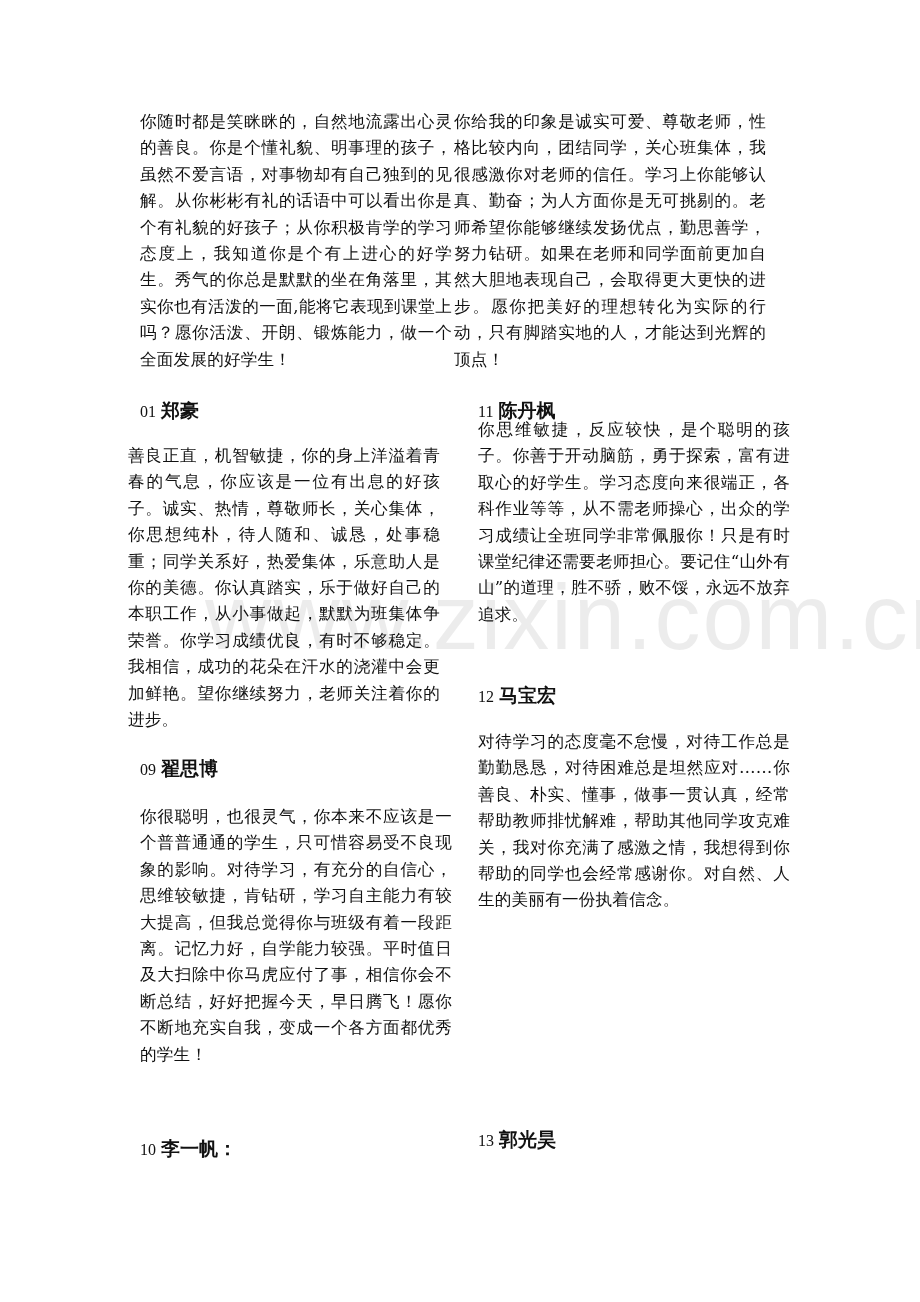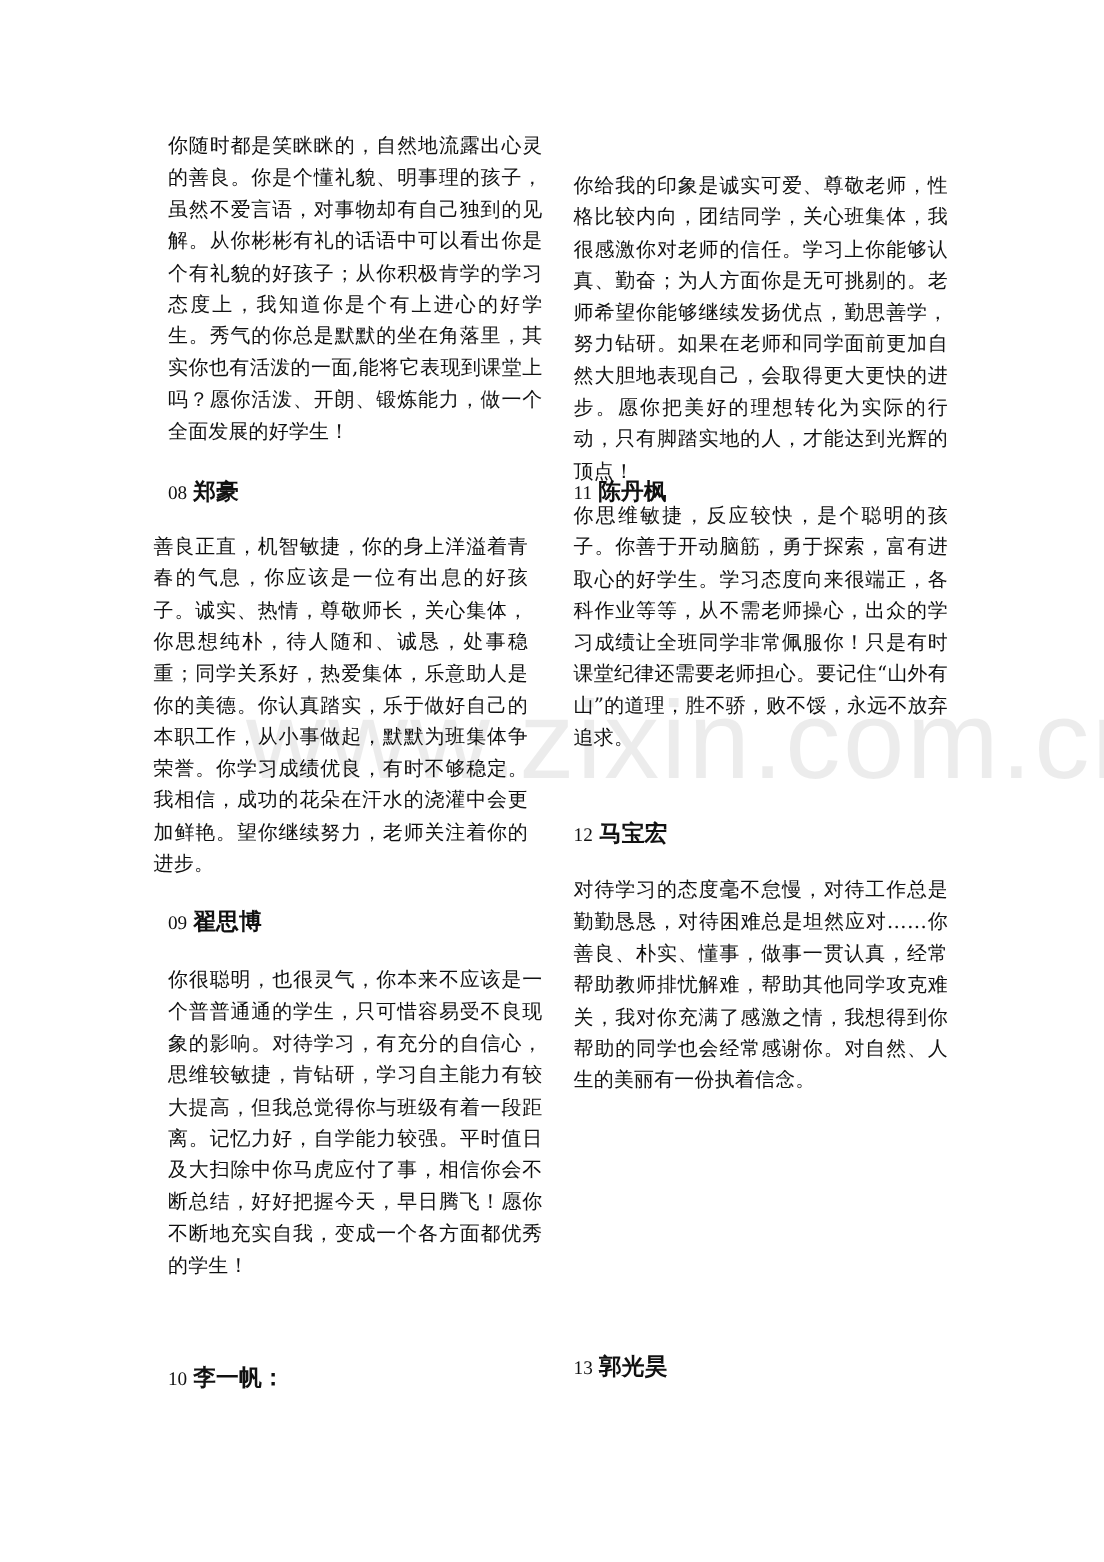--- a/index.html
+++ b/index.html
@@ -67,41 +67,41 @@
 </head>
 <body>
 
 <div class="page">
 
   <div class="block" style="left:140px; top:109px;">
     <p class="para">你随时都是笑眯眯的，自然地流露出心灵的善良。你是个懂礼貌、明事理的孩子，虽然不爱言语，对事物却有自己独到的见解。从你彬彬有礼的话语中可以看出你是个有礼貌的好孩子；从你积极肯学的学习态度上，我知道你是个有上进心的好学生。秀气的你总是默默的坐在角落里，其实你也有活泼的一面,能将它表现到课堂上吗？愿你活泼、开朗、锻炼能力，做一个全面发展的好学生！</p>
   </div>
 
   <div class="heading" style="left:140px; top:398px;">
-    <span class="num">08</span>
+    <span class="num">01</span>
     <span class="name">郑豪</span>
   </div>
   <div class="block" style="left:128px; top:443px;">
     <p class="para">善良正直，机智敏捷，你的身上洋溢着青春的气息，你应该是一位有出息的好孩子。诚实、热情，尊敬师长，关心集体，你思想纯朴，待人随和、诚恳，处事稳重；同学关系好，热爱集体，乐意助人是你的美德。你认真踏实，乐于做好自己的本职工作，从小事做起，默默为班集体争荣誉。你学习成绩优良，有时不够稳定。我相信，成功的花朵在汗水的浇灌中会更加鲜艳。望你继续努力，老师关注着你的进步。</p>
   </div>
 
   <div class="heading" style="left:140px; top:756px;">
     <span class="num">09</span>
     <span class="name">翟思博</span>
   </div>
   <div class="block" style="left:140px; top:804px;">
     <p class="para">你很聪明，也很灵气，你本来不应该是一个普普通通的学生，只可惜容易受不良现象的影响。对待学习，有充分的自信心，思维较敏捷，肯钻研，学习自主能力有较大提高，但我总觉得你与班级有着一段距离。记忆力好，自学能力较强。平时值日及大扫除中你马虎应付了事，相信你会不断总结，好好把握今天，早日腾飞！愿你不断地充实自我，变成一个各方面都优秀的学生！</p>
   </div>
 
   <div class="heading" style="left:140px; top:1136px;text-align:center;">
     <span class="num">10</span>
     <span class="name">李一帆：</span>
   </div>
 
-  <div class="block" style="left:478px; top:109px;margin-top:33px;">
+  <div class="block" style="left:454px; top:109px;">
     <p class="para">你给我的印象是诚实可爱、尊敬老师，性格比较内向，团结同学，关心班集体，我很感激你对老师的信任。学习上你能够认真、勤奋；为人方面你是无可挑剔的。老师希望你能够继续发扬优点，勤思善学，努力钻研。如果在老师和同学面前更加自然大胆地表现自己，会取得更大更快的进步。愿你把美好的理想转化为实际的行动，只有脚踏实地的人，才能达到光辉的顶点！</p>
   </div>
 
   <div class="heading" style="left:478px; top:398px;">
     <span class="num">11</span>
     <span class="name">陈丹枫</span>
   </div>
   <div class="block" style="left:478px; top:417px;">
     <p class="para">你思维敏捷，反应较快，是个聪明的孩子。你善于开动脑筋，勇于探索，富有进取心的好学生。学习态度向来很端正，各科作业等等，从不需老师操心，出众的学习成绩让全班同学非常佩服你！只是有时课堂纪律还需要老师担心。要记住“山外有山”的道理，胜不骄，败不馁，永远不放弃追求。</p>
   </div>

